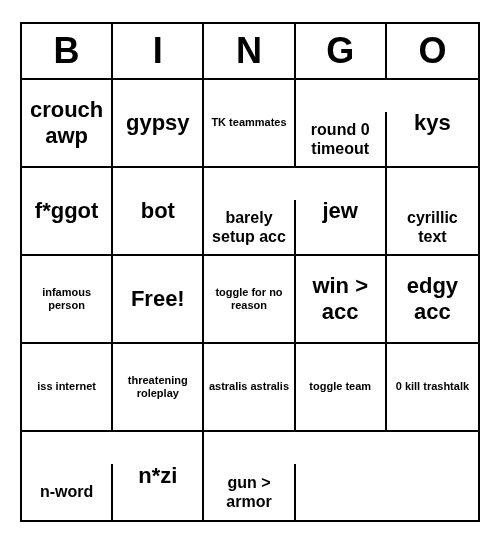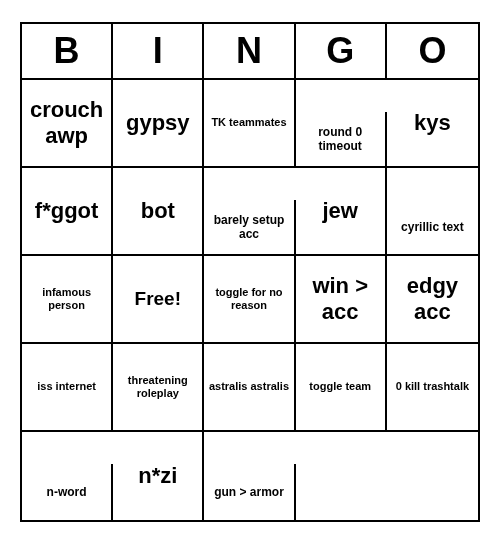--- a/index.html
+++ b/index.html
@@ -68,32 +68,32 @@
     .bingo-cell:nth-child(n+21) {
       border-bottom: none;
     }
 
     .bingo-cell.large-text {
       font-size: 22px;
       font-weight: bold;
     }
 
     .bingo-cell.medium-text {
-      font-size: 12px;
+      font-size: 16px;
       font-weight: bold;
       margin-top: 32px;
     }
 
     .bingo-cell.small-text {
       font-size: 11px;
       font-weight: bold;
     }
 
     .bingo-cell.free {
-      font-size: 19px;
+      font-size: 22px;
       font-weight: bold;
     }
   </style>
 </head>
 <body>
 
 <div class="bingo-card">
   <div class="bingo-header">
   <div class="bingo-header-cell">B</div>
       <div class="bingo-header-cell">I</div>

